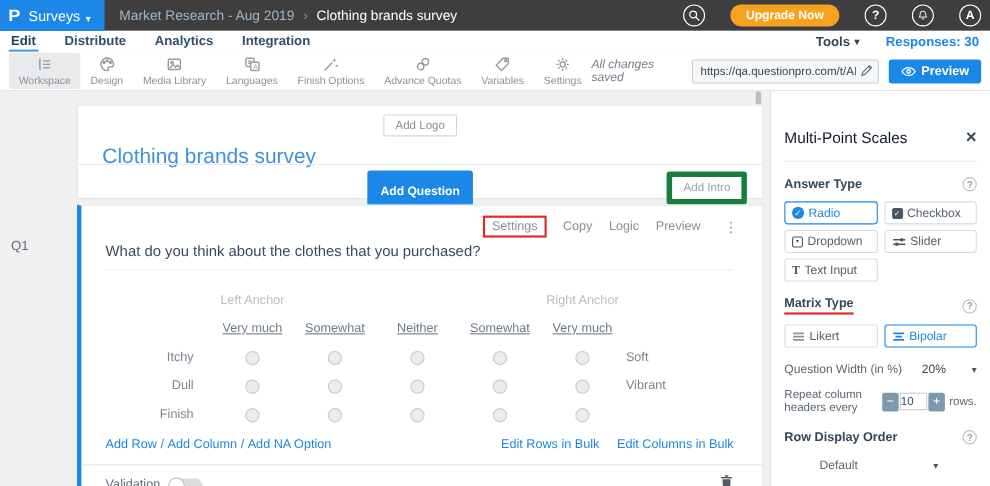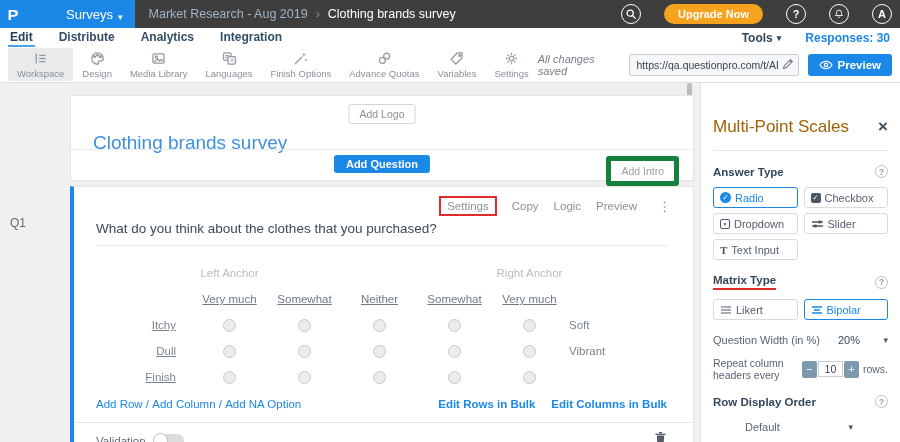--- a/index.html
+++ b/index.html
@@ -2,21 +2,21 @@
 <html><head>
 <meta charset="utf-8">
 <style>
   * { margin:0; padding:0; box-sizing:border-box; }
   html,body { width:900px; height:442px; overflow:hidden; font-family:"Liberation Sans", sans-serif; background:#f0f0f1; }
 
   
   .topbar { height:28px; background:#3e3e3e; display:flex; align-items:center; }
   .logo-area { background:#1b87e6; height:100%; display:flex; align-items:center; padding:0 12px 0 8px; gap:8px; }
   .logo-mark { color:#fff; font-weight:bold; font-size:15px; transform:scaleX(1.1); }
-  .product { color:#fff; font-size:13px; display:flex; align-items:flex-end; gap:5px;margin-left:40px; }
+  .product { color:#fff; font-size:13px; display:flex; align-items:flex-end; gap:5px; }
   .caret { font-size:9px; }
   .breadcrumb { margin-left:14px; font-size:12.5px; display:flex; gap:8px; align-items:center; }
   .bc-parent { color:#9fb4c7; }
   .bc-sep { color:#8a8f98; }
   .bc-current { color:#fff; }
   .top-actions { margin-left:auto; display:flex; align-items:center; gap:23px; padding-right:8px; }
   .circle-btn { width:20px; height:20px; border:1.5px solid #fff; border-radius:50%; color:#fff; display:flex; align-items:center; justify-content:center; font-size:11px; font-weight:bold; flex:none; }
   .upgrade-btn { background:#f6a21e; color:#fff; font-size:11px; font-weight:bold; border:none; border-radius:11px; padding:4px 14px; }
 
   
@@ -46,74 +46,74 @@
   
   .main { position:relative; height:359px; background:#f0f0f1; }
   .q-gutter-label { position:absolute; left:10px; top:133px; font-size:12px; color:#5f6b7a; }
   .canvas { position:absolute; left:70px; top:12px; width:624px; }
   .scroll-thumb { position:absolute; left:687px; top:0; width:5px; height:21px; background:#bdbdbd; border-radius:3px; }
 
   .survey-card { position:relative; background:#fff; border:1px solid #e5e5e5; height:86px; }
   .add-logo-btn { position:absolute; top:8px; left:50%; transform:translateX(-50%); background:#fff; border:1px solid #d6d6d6; border-radius:2px; font-size:10.5px; color:#8a8f98; padding:3px 10px; }
   .survey-title { margin:36px 0 0 22px; font-size:19px; color:#4090dd; }
   .actions-row { position:absolute; left:0; right:0; bottom:0; height:31px; border-top:1px solid #ececec; }
-  .add-question-btn { position:absolute; left:50%; top:5px; transform:translateX(-50%); background:#1b87e6; color:#fff; border:none; border-radius:3px; font-size:11px; font-weight:bold; padding:3px 12px; }
+  .add-question-btn { position:absolute; left:50%; top:5px; transform:translateX(-50%); background:#1b87e6; color:#fff; border:none; border-radius:3px; font-size:11px; font-weight:bold; padding:13px 12px; }
   .add-intro-btn { position:absolute; right:14px; top:6px; background:#fff; border:5px solid #15803d; border-radius:3px; font-size:10.5px; color:#9aa0a6; padding:4px 10px; }
 
   .question-card { position:relative; margin-top:5px; background:#fff; border:1px solid #e5e5e5; border-left:4px solid #1b87e6; height:272px; }
   .q-menu { position:absolute; top:9px; right:22px; display:flex; align-items:center; gap:15px; font-size:11.5px; color:#8a909a; }
   .q-menu .hl-red { border:2px solid #e02b2b; padding:2px 6px; }
   .q-more { font-size:13px; color:#8a909a; margin-left:6px; }
   .q-text { margin:34px 26px 0 22px; font-size:13.5px; color:#3a4a5c; padding-bottom:9px; border-bottom:1px solid #ededed; }
 
   .m-grid { display:grid; grid-template-columns:96px repeat(5,75px) 1fr; margin:0 24px 0 22px; align-items:center; }
   .m-grid > div { height:26px; display:flex; align-items:center; justify-content:center; font-size:11.5px; }
   .m-anchor { color:#b8bec5; }
   .m-colhead { color:#6e7a86;text-decoration:underline; }
-  .m-rowlabel { justify-content:flex-end !important; padding-right:16px; color:#7a8590;text-decoration:underline; }
+  .m-rowlabel { justify-content:flex-end !important; padding-right:16px; color:#7a8590; }
   .m-rightlabel { justify-content:flex-start !important; padding-left:2px; color:#7a8590; }
   .m-anchors-row { margin-top:14px; }
   .radio { width:13px; height:13px; border-radius:50%; background:#ececec; border:1px solid #c9c9c9; }
 
   .m-links { display:flex; margin:8px 26px 0 22px; font-size:11.5px; color:#1b87e6; align-items:center; }
   .m-links a { color:#1b87e6; text-decoration:none; }
   .m-links .sep { white-space:pre; }
-  .m-links-right { margin-left:auto; display:flex; gap:16px;font-weight:bold; }
+  .m-links-right { margin-left:auto; display:flex; gap:16px; }
 
   .v-row { margin-top:12px; border-top:1px solid #e8e8e8; padding:8px 26px 0 22px; display:flex; align-items:center; }
   .v-label { font-size:11.5px; color:#5f6b7a; }
   .toggle { margin-left:8px; width:30px; height:13px; background:#dcdcdc; border-radius:7px; position:relative; }
   .toggle .knob { position:absolute; left:-1px; top:-1px; width:15px; height:15px; border-radius:50%; background:#fff; border:1px solid #bbb; }
   .trash { margin-left:auto; }
   .trash svg { fill:#555b63; }
 
   
   .panel { position:absolute; right:0; top:0; width:200px; height:100%; background:#fff; border-left:1px solid #e2e2e2; padding:0 12px; }
   .panel-title-row { margin-top:34px; display:flex; align-items:center; justify-content:space-between; }
-  .panel-title { font-size:17px; color:#a16207; }
+  .panel-title { font-size:14px; color:#0f172a; }
   .close-x { font-size:17px; font-weight:bold; color:#3e4c59; line-height:12px; }
   .panel-divider { border-top:1px solid #e8e8e8; margin-top:13px; }
   .section-head { margin-top:14px; display:flex; align-items:center; justify-content:space-between; }
   .section-label { font-size:11.5px; font-weight:bold; color:#33475b; }
   .section-label.red-underline { border-bottom:2px solid #e02b2b; padding-bottom:2px; }
   .help-circle { width:13px; height:13px; border:1px solid #b9bfc6; border-radius:50%; color:#9aa2ab; font-size:9px; font-weight:bold; display:flex; align-items:center; justify-content:center; }
   .btn-grid { margin-top:9px; display:grid; grid-template-columns:1fr 1fr; gap:5px 6px; }
   .opt-btn { height:21px; background:#fff; border:1px solid #d7dbe0; border-radius:3px; display:flex; align-items:center; padding-left:6px; gap:4px; font-size:11px; color:#55606c; }
   .opt-btn.selected { border-color:#1b87e6; color:#1b87e6; }
   .radio-ic { width:11px; height:11px; border-radius:50%; background:#1b87e6; color:#fff; font-size:8px; display:flex; align-items:center; justify-content:center; flex:none; }
   .check-ic { width:10px; height:10px; background:#4a5664; border-radius:2px; color:#fff; font-size:7px; display:flex; align-items:center; justify-content:center; flex:none; }
   .drop-ic { width:10px; height:10px; border:1.4px solid #4a5664; border-radius:2px; color:#4a5664; font-size:5.5px; display:flex; align-items:center; justify-content:center; flex:none; }
   .ticon { font-family:"Liberation Serif",serif; font-weight:bold; font-size:11px; color:#4a5664; flex:none; }
   .qwidth-row { margin-top:14px; display:flex; align-items:center; font-size:11px; color:#5a6673; }
   .qwidth-val { margin-left:18px; color:#3a4754; }
   .row-caret { margin-left:auto; color:#555; font-size:9px; }
   .repeat-row { margin-top:11px; display:flex; align-items:center; font-size:10.5px; color:#5a6673; }
   .stepper { display:flex; align-items:center; margin-left:5px; }
   .step-btn { width:15px; height:17px; background:#7d99ad; color:#fff; border:none; font-size:11px; line-height:1; border-radius:2px; display:flex; align-items:center; justify-content:center; }
-  .step-input { width:25px; height:16px; border:1px solid #ccc; text-align:center; font-size:10.5px; color:#3a4754; margin:0 1px; font-family:"Liberation Sans",sans-serif; }
+  .step-input { width:25px; height:16px; border:1px solid #ccc; text-align:left; font-size:10.5px; color:#3a4754; margin:0 1px; font-family:"Liberation Sans",sans-serif; }
   .repeat-suffix { margin-left:4px; }
   .select-row { margin-top:13px; display:flex; align-items:center; width:140px; font-size:11px; color:#5a6673;padding-left:32px; }
   .mt16 { margin-top:14px; }
 </style>
 </head>
 <body>
 
 <div class="topbar">
   <div class="logo-area">
     <span class="logo-mark">P</span>

